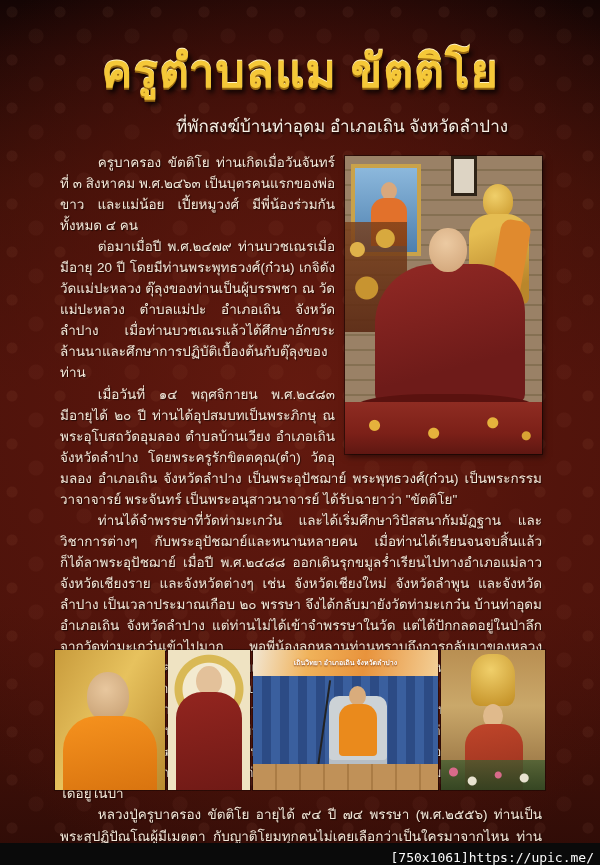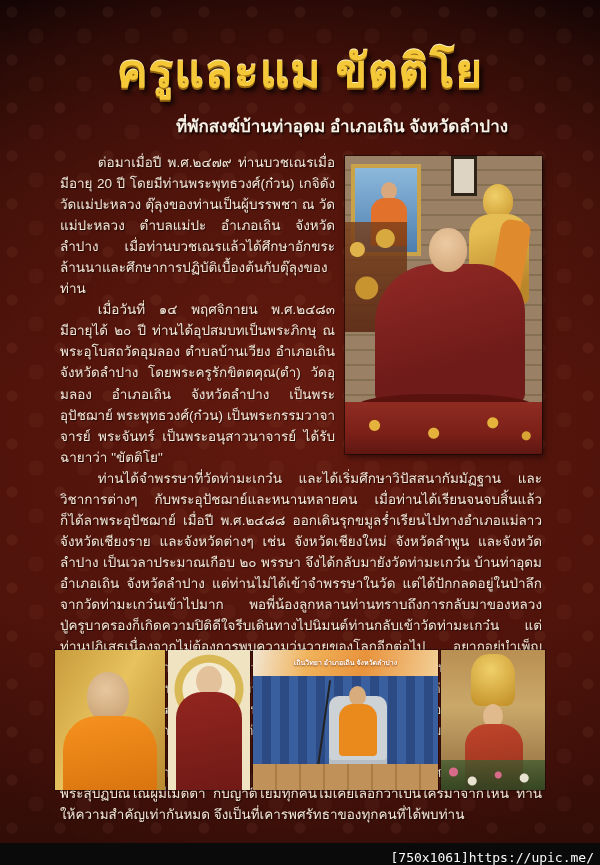--- a/index.html
+++ b/index.html
@@ -23,21 +23,21 @@
   
   .title {
     position:absolute; top:34px; left:0; width:600px; text-align:center;
     font-size:46px; font-weight:bold; letter-spacing:1px;
     color:#f5c838;
     text-shadow: 0 2px 0 #9a6a12, 0 -1px 0 #fff3c0, 3px 5px 5px rgba(0,0,0,.85);
   }
   .subtitle {
     position:absolute; top:112px; left:0; width:600px;
     text-align:right; padding-right:92px;
-    font-size:17px; font-weight:bold; color:#f7f1e6;
+    font-size:17px; font-weight:normal; color:#f7f1e6;
     text-shadow:1px 2px 2px rgba(0,0,0,.8);
   }
 
   
   .article {
     position:absolute; left:60px; top:152px; width:482px;
     color:#f2e7d8; font-size:13.5px; line-height:1.56; text-align:justify;
     text-shadow:1px 1px 1px rgba(0,0,0,.55);
   }
   .article p { text-indent:2.8em; }
@@ -115,41 +115,42 @@
   
   .footer-bar { position:absolute; left:0; bottom:0; width:600px; height:22px; background:#0a0a0a;
     display:flex; align-items:center; justify-content:flex-end; padding-right:6px; }
   .watermark { color:#fbfbfb; font-family:"DejaVu Sans Mono","Liberation Mono",monospace; font-size:13px;margin-top:6px; }
 </style>
 </head>
 <body>
 
 <div class="page">
 
-  <div class="title">ครูและแม ขัตติโย</div>
+  <div class="title">ครูตำบลแม ขัตติโย</div>
   <div class="subtitle">ที่พักสงฆ์บ้านท่าอุดม อำเภอเถิน จังหวัดลำปาง</div>
 
   <div class="article">
 
     <div class="photo-main" title="หลวงปู่ครูบาครอง ขัตติโย ครองจีวรสีแดงเข้ม นั่งบนพรมหน้าพระพุทธรูปทองและรูปถ่ายในกรอบ">
       <div class="pm-frame">
         <div class="fig-head"></div>
         <div class="fig-robe"></div>
       </div>
       <div class="pm-smallframe"></div>
       <div class="pm-buddha-head"></div>
       <div class="pm-buddha-body"></div>
       <div class="pm-buddha-sash"></div>
       <div class="pm-altar"></div>
       <div class="pm-monk-head"></div>
       <div class="pm-monk-robe"></div>
       <div class="pm-mat"></div>
       <div class="pm-carpet"></div>
     </div>
 
+    <p>ครูบาครอง ขัตติโย ท่านเกิดเมื่อวันจันทร์ที่ ๓ สิงหาคม พ.ศ.๒๔๖๓ เป็นบุตรคนแรกของพ่อขาว และแม่น้อย เปี้ยหมูวงศ์ มีพี่น้องร่วมกันทั้งหมด ๔ คน</p>
     <p>ต่อมาเมื่อปี พ.ศ.๒๔๗๙ ท่านบวชเณรเมื่อมีอายุ 20 ปี โดยมีท่านพระพุทธวงศ์(ก๋วน) เกจิดังวัดแม่ปะหลวง ตุ๊ลุงของท่านเป็นผู้บรรพชา ณ วัดแม่ปะหลวง ตำบลแม่ปะ อำเภอเถิน จังหวัดลำปาง เมื่อท่านบวชเณรแล้วได้ศึกษาอักขระล้านนาและศึกษาการปฏิบัติเบื้องต้นกับตุ๊ลุงของท่าน</p>
     <p>เมื่อวันที่ ๑๔ พฤศจิกายน พ.ศ.๒๔๘๓ มีอายุได้ ๒๐ ปี ท่านได้อุปสมบทเป็นพระภิกษุ ณ พระอุโบสถวัดอุมลอง ตำบลบ้านเวียง อำเภอเถิน จังหวัดลำปาง โดยพระครูรักขิตตคุณ(ตำ) วัดอุมลอง อำเภอเถิน จังหวัดลำปาง เป็นพระอุปัชฌาย์ พระพุทธวงศ์(ก๋วน) เป็นพระกรรมวาจาจารย์ พระจันทร์ เป็นพระอนุสาวนาจารย์ ได้รับฉายาว่า "ขัตติโย"</p>
     <p>ท่านได้จำพรรษาที่วัดท่ามะเกว๋น และได้เริ่มศึกษาวิปัสสนากัมมัฏฐาน และวิชาการต่างๆ กับพระอุปัชฌาย์และหนานหลายคน เมื่อท่านได้เรียนจนจบสิ้นแล้ว ก็ได้ลาพระอุปัชฌาย์ เมื่อปี พ.ศ.๒๔๘๘ ออกเดินรุกขมูลร่ำเรียนไปทางอำเภอแม่ลาว จังหวัดเชียงราย และจังหวัดต่างๆ เช่น จังหวัดเชียงใหม่ จังหวัดลำพูน และจังหวัดลำปาง เป็นเวลาประมาณเกือบ ๒๐ พรรษา จึงได้กลับมายังวัดท่ามะเกว๋น บ้านท่าอุดม อำเภอเถิน จังหวัดลำปาง แต่ท่านไม่ได้เข้าจำพรรษาในวัด แต่ได้ปักกลดอยู่ในป่าลึกจากวัดท่ามะเกว๋นเข้าไปมาก พอพี่น้องลูกหลานท่านทราบถึงการกลับมาของหลวงปู่ครูบาครองก็เกิดความปิติดีใจรีบเดินทางไปนิมนต์ท่านกลับเข้าวัดท่ามะเกว๋น แต่ท่านปฏิเสธเนื่องจากไม่ต้องการพบความวุ่นวายของโลกอีกต่อไป อยากอยู่บำเพ็ญฌานสมาบัติโดยลำพังเพียงรูปเดียวในป่านี้ ทันทีที่ลูกหลานทราบวัตถุประสงค์ของหลวงปู่ก็ได้ร่วมกันปลูกเพิงพักให้ท่านได้ปฏิบัติธรรมตามเจตนา ต่อมาในวันที่ ๓๐ ตุลาคม พ.ศ.๒๕๔๗ หลวงปู่ครูบาครองจึงได้ออกจากป่ากลับมาอยู่ที่พักสงฆ์บ้านท่าอุดมที่ดินหลังวัดท่ามะเกว๋น ตั้งแต่นั้นเป็นต้นมาจวบจนปัจจุบัน รวมกว่า ๖๐ ปี ที่ท่านได้อยู่ในป่า</p>
     <p>หลวงปู่ครูบาครอง ขัตติโย อายุได้ ๙๔ ปี ๗๔ พรรษา (พ.ศ.๒๕๕๖) ท่านเป็นพระสุปฏิปัณโณผู้มีเมตตา กับญาติโยมทุกคนไม่เคยเลือกว่าเป็นใครมาจากไหน ท่านให้ความสำคัญเท่ากันหมด จึงเป็นที่เคารพศรัทธาของทุกคนที่ได้พบท่าน</p>
   </div>
 
   <div class="gallery">
 
     <div class="gphoto g1" title="หลวงปู่ครองครองจีวรสีส้ม หน้าพระพุทธรูปทอง">
       <div class="fig-head"></div>

